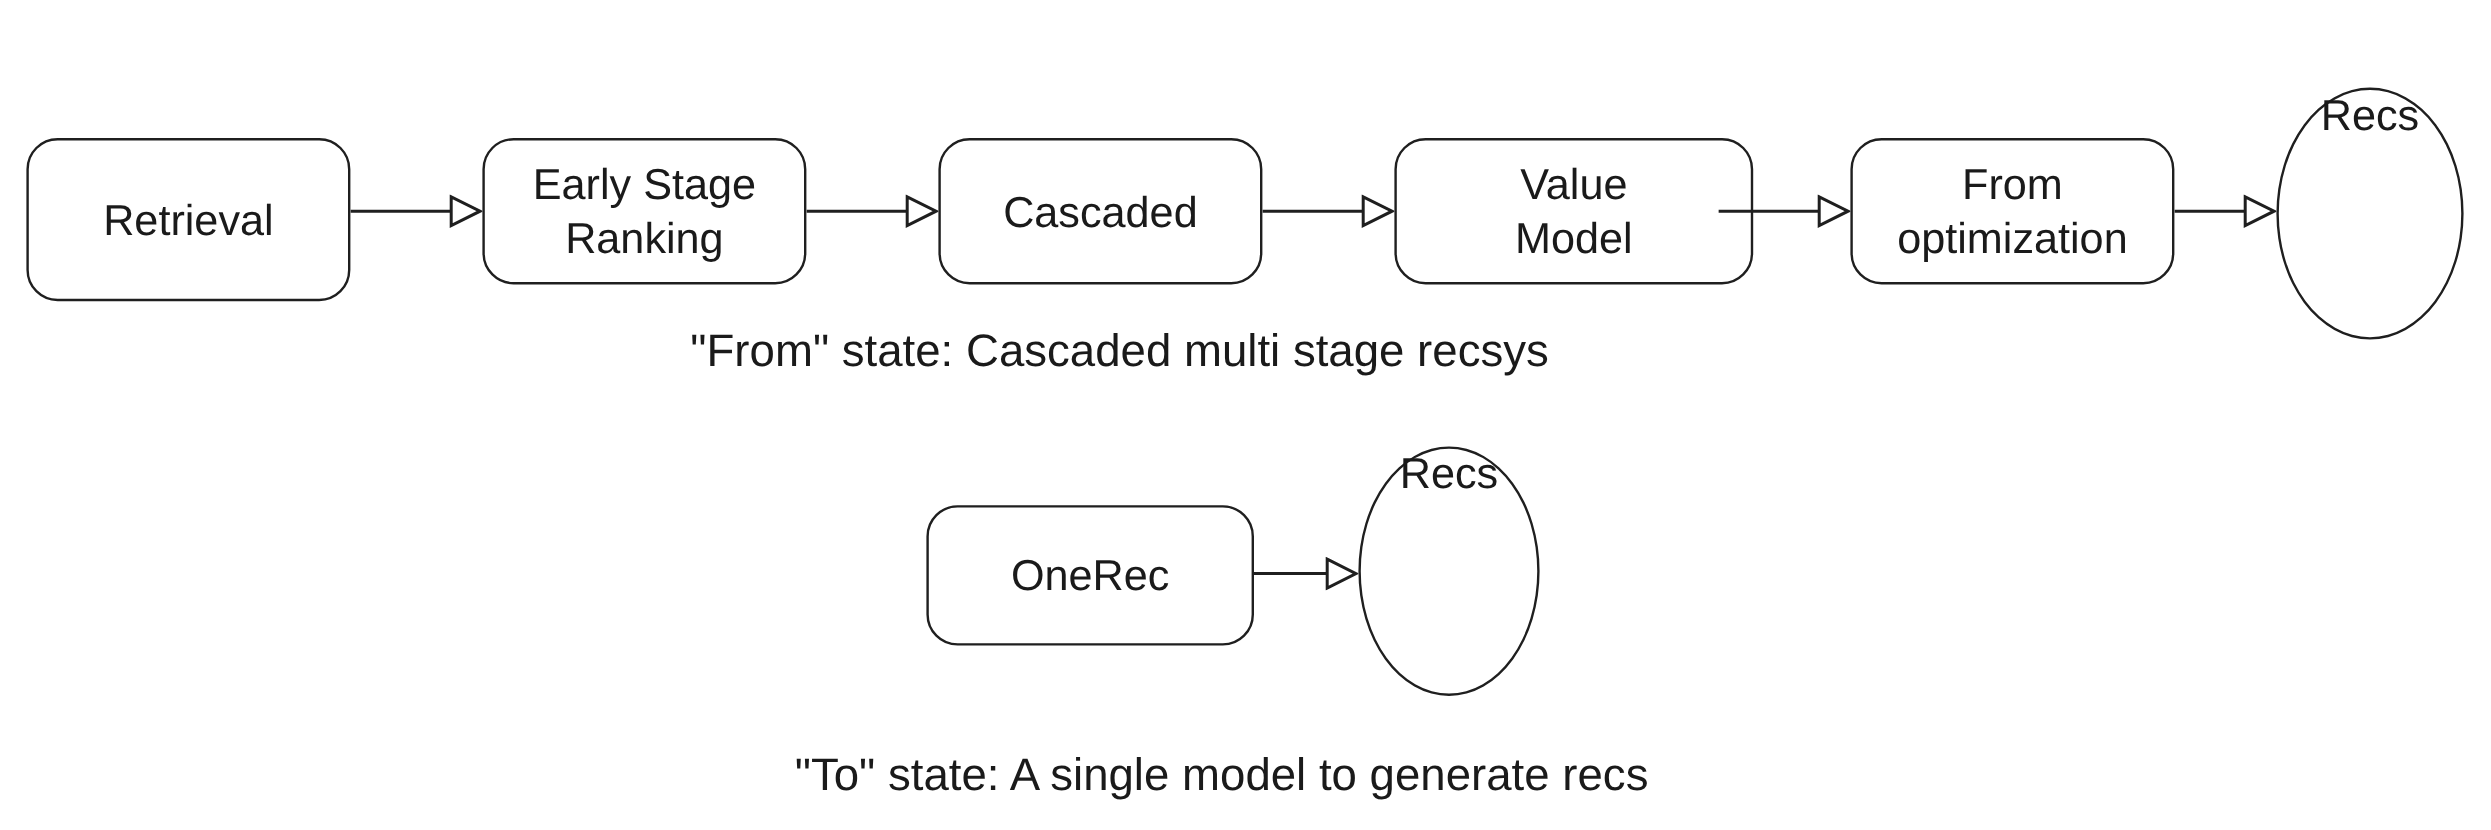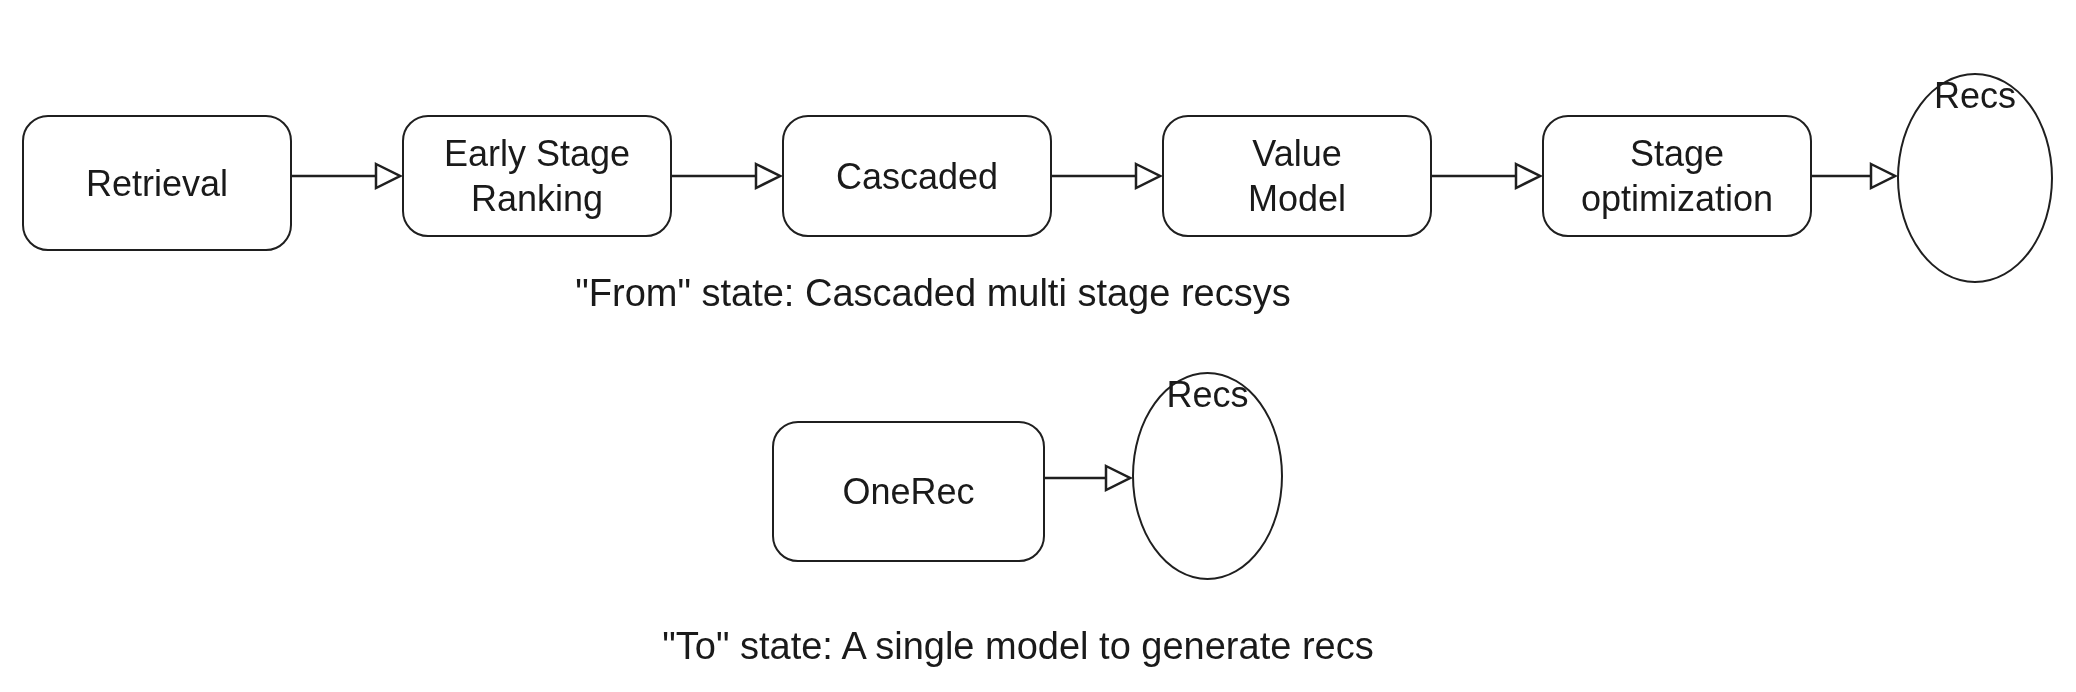--- a/index.html
+++ b/index.html
@@ -82,47 +82,47 @@
 
     <div class="node-box" style="left:782px; top:115px; width:270px; height:122px;">
       <span class="label">Cascaded</span>
     </div>
 
     <svg class="arrow" style="left:1052px; top:162px;" width="110" height="28" viewBox="0 0 110 28">
       <line x1="0" y1="14" x2="84" y2="14"></line>
       <polygon points="84,2 108,14 84,26"></polygon>
     </svg>
 
-    <div class="node-box" style="left:1162px; top:115px; width:270px; height:122px;">
+    <div class="node-box" style="left:1162px; top:115px; width:299px; height:122px;">
       <span class="label w150">Value Model</span>
     </div>
 
     <svg class="arrow" style="left:1432px; top:162px;" width="110" height="28" viewBox="0 0 110 28">
       <line x1="0" y1="14" x2="84" y2="14"></line>
       <polygon points="84,2 108,14 84,26"></polygon>
     </svg>
 
     <div class="node-box" style="left:1542px; top:115px; width:270px; height:122px;">
-      <span class="label w252">Stage optimization</span>
+      <span class="label w252">From optimization</span>
     </div>
 
     <svg class="arrow" style="left:1812px; top:162px;" width="85" height="28" viewBox="0 0 85 28">
       <line x1="0" y1="14" x2="59" y2="14"></line>
       <polygon points="59,2 83,14 59,26"></polygon>
     </svg>
 
     <div class="node-ellipse" style="left:1897px; top:73px; width:156px; height:210px;">
       <span class="label">Recs</span>
     </div>
 
     <div class="caption" style="left:933px; top:272px;">"From" state: Cascaded multi stage recsys</div>
   </div>
 
   <div>
-    <div class="node-box" style="left:772px; top:421px; width:273px; height:141px;">
+    <div class="node-box" style="left:772px; top:421px; width:273px; height:117px;">
       <span class="label">OneRec</span>
     </div>
 
     <svg class="arrow" style="left:1045px; top:464px;" width="87" height="28" viewBox="0 0 87 28">
       <line x1="0" y1="14" x2="61" y2="14"></line>
       <polygon points="61,2 85,14 61,26"></polygon>
     </svg>
 
     <div class="node-ellipse" style="left:1132px; top:372px; width:151px; height:208px;">
       <span class="label">Recs</span>

